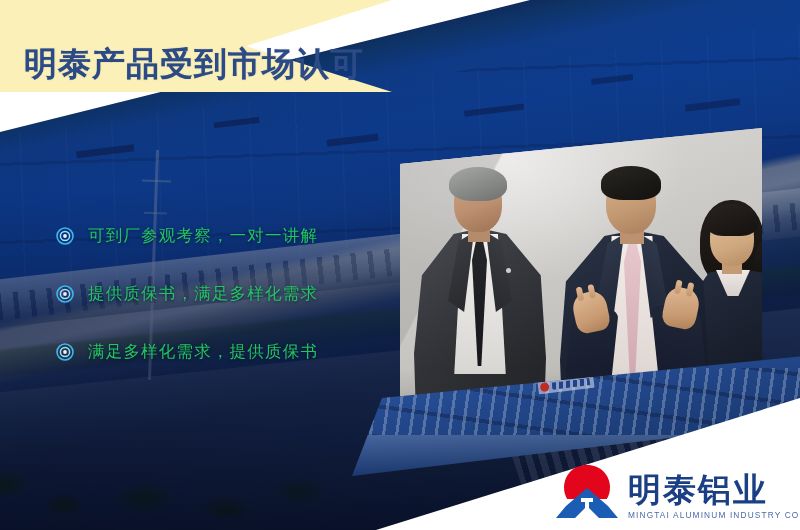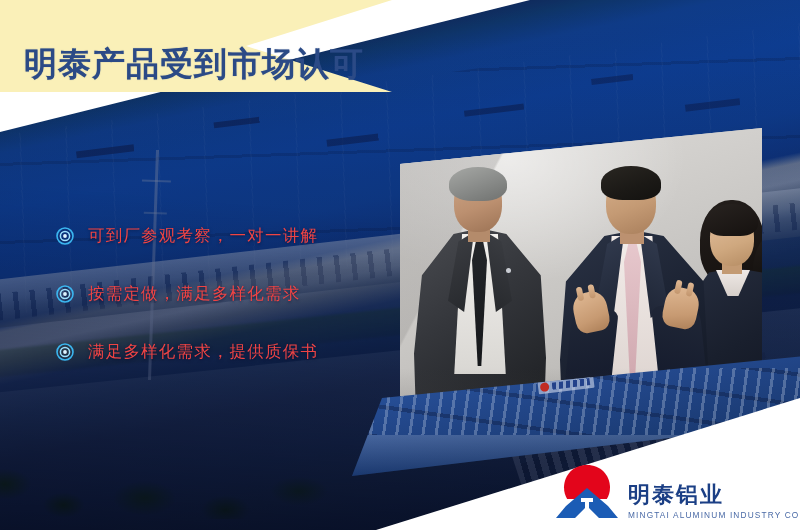--- a/index.html
+++ b/index.html
@@ -243,21 +243,21 @@
   .bullet-icon {
     flex: 0 0 auto;
     width: 18px;
     height: 18px;
     margin-right: 14px;
     position: relative;
   }
   .bullet-icon svg { display: block; }
   .bullet-text {
     font-size: 16.5px;
-    color: #ef4444;
+    color: #22c55e;
     letter-spacing: 1.2px;
     white-space: nowrap;
     text-shadow: 0 1px 3px rgba(0,10,40,0.6);
     font-family: "DejaVu Sans", "Liberation Sans", sans-serif;
   }
 
   
   .photo-panel {
     position: absolute;
     left: 400px;
@@ -543,21 +543,21 @@
     position: relative;
     flex: 0 0 auto;
   }
   .logo-text {
     margin-left: 6px;
     display: flex;
     flex-direction: column;
     align-items: flex-start;
   }
   .logo-cn {
-    font-size: 22px;
+    font-size: 33px;
     font-weight: 700;
     letter-spacing: 2px;
     color: #1b3f85;
     line-height: 1;
     font-family: "DejaVu Sans", "Liberation Sans", sans-serif;
   }
   .logo-en {
     margin-top: 4px;
     font-size: 8.3px;
     letter-spacing: 1.15px;
@@ -604,21 +604,21 @@
 
 
     <div class="bullet-row">
       <span class="bullet-icon">
         <svg width="18" height="18" viewBox="0 0 18 18">
           <circle cx="9" cy="9" r="8" fill="none" stroke="#3bb6f0" stroke-width="1.6"></circle>
           <circle cx="9" cy="9" r="4.6" fill="none" stroke="#9fe2ff" stroke-width="1.5"></circle>
           <circle cx="9" cy="9" r="1.9" fill="#dff4ff"></circle>
         </svg>
       </span>
-      <span class="bullet-text">按需定做，满足多样化需求</span>
+      <span class="bullet-text">提供质保书，满足多样化需求</span>
     </div>
 
     <div class="bullet-row">
       <span class="bullet-icon">
         <svg width="18" height="18" viewBox="0 0 18 18">
           <circle cx="9" cy="9" r="8" fill="none" stroke="#3bb6f0" stroke-width="1.6"></circle>
           <circle cx="9" cy="9" r="4.6" fill="none" stroke="#9fe2ff" stroke-width="1.5"></circle>
           <circle cx="9" cy="9" r="1.9" fill="#dff4ff"></circle>
         </svg>
       </span>

